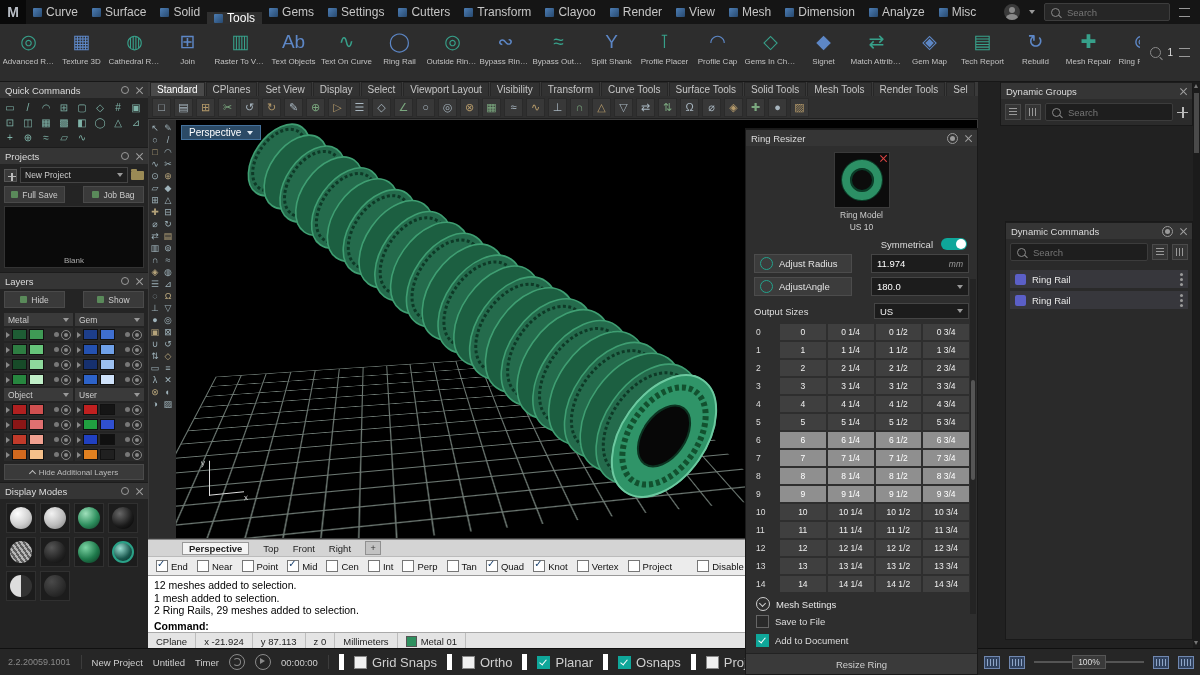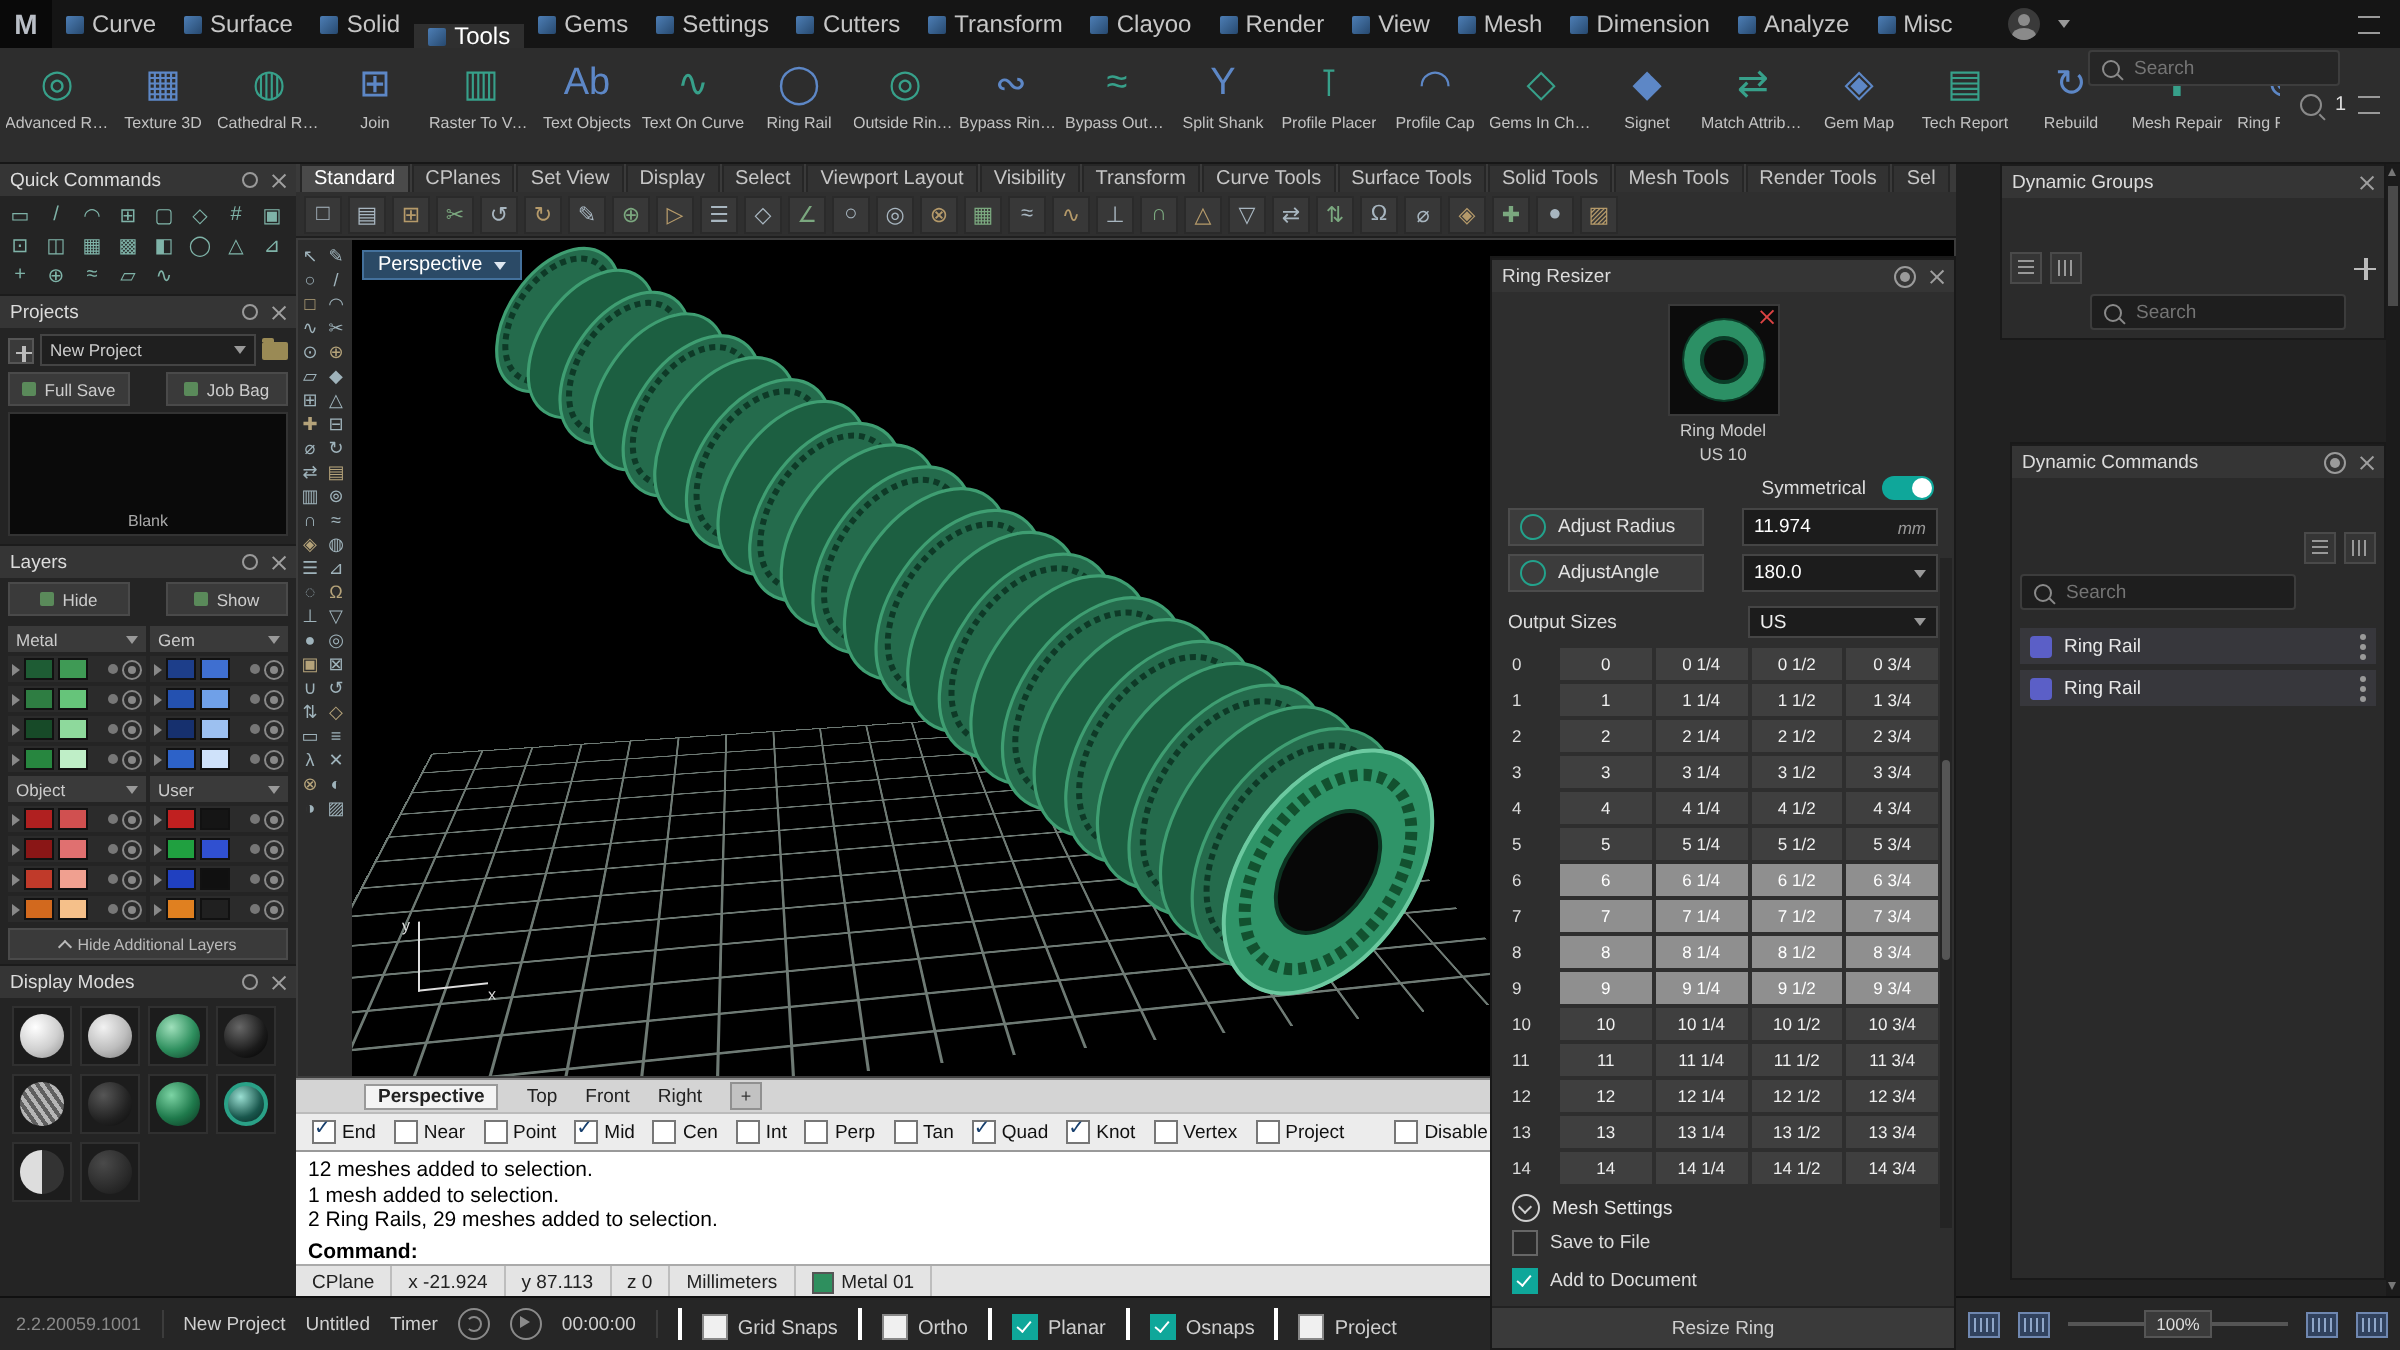--- a/index.html
+++ b/index.html
@@ -12,21 +12,21 @@
   .logo{width:26px;height:24px;background:#090909;color:#b9bec6;font-weight:bold;font-size:14px;display:flex;align-items:center;justify-content:center;}
   #menu-items{display:flex;height:24px;}
   .mi{padding:0 7px;font-size:12px;color:#c6c6c6;display:flex;align-items:center;gap:4px;cursor:default;}
   .mi::before{content:"";width:9px;height:9px;border-radius:1px;background:linear-gradient(135deg,#4d7eb5,#27496f);}
   .mi.active{background:#2f2f2f;color:#fff;margin-top:12px;}
   .mb-right{margin-left:auto;display:flex;align-items:center;gap:9px;padding-right:10px;}
   .avatar{width:16px;height:16px;border-radius:50%;background:#3a3a3a;position:relative;overflow:hidden;}
   .avatar::before{content:"";position:absolute;left:5px;top:3px;width:6px;height:6px;border-radius:50%;background:#8a8a8a;}
   .avatar::after{content:"";position:absolute;left:2px;top:10px;width:12px;height:8px;border-radius:50%;background:#8a8a8a;}
   .caret{width:0;height:0;border-left:3px solid transparent;border-right:3px solid transparent;border-top:4px solid #999;}
-  .searchbox{display:flex;align-items:center;gap:5px;background:#262626;border:1px solid #3d3d3d;border-radius:2px;height:16px;padding:0 6px;width:112px;margin-top:44px;}
+  .searchbox{display:flex;align-items:center;gap:5px;background:#262626;border:1px solid #3d3d3d;border-radius:2px;height:16px;padding:0 6px;width:112px;}
   .searchbox input{background:transparent;border:none;outline:none;color:#bbb;font-size:9.5px;width:100%;font-family:inherit;}
   .mag{width:7px;height:7px;border:1.2px solid #8a8a8a;border-radius:50%;position:relative;flex:none;}
   .mag::after{content:"";position:absolute;width:4px;height:1.2px;background:#8a8a8a;transform:rotate(45deg);right:-3px;bottom:-2px;}
   .mb-icon{width:11px;height:7px;border-top:1.5px solid #999;border-bottom:1.5px solid #999;}
 
   
   #toolbar{position:absolute;left:0;top:24px;width:1200px;height:57px;background:#2d2d2d;border-bottom:1px solid #171717;display:flex;z-index:9;}
   #toolbar-items{display:flex;flex:1;overflow:hidden;padding:2px 0 0 2px;}
   .tbi{width:53px;flex:none;display:flex;flex-direction:column;align-items:center;padding-top:2px;gap:2px;cursor:default;}
   .tbic{width:27px;height:27px;display:flex;align-items:center;justify-content:center;font-size:19px;color:#37a08a;}
@@ -197,21 +197,21 @@
 
   
   #bottombar{position:absolute;left:0;top:648px;width:1200px;height:27px;background:#262626;border-top:1px solid #101010;display:flex;align-items:center;gap:10px;padding-left:8px;z-index:6;box-sizing:border-box;}
   .bb-ver{font-size:9px;color:#8a8a8a;}
   .bb-txt,.bb-time{font-size:9.5px;color:#cfcfcf;}
   .vsep{width:1px;height:14px;background:#3c3c3c;}
   .cir{width:14px;height:14px;border:1.2px solid #8a8a8a;border-radius:50%;position:relative;flex:none;}
   .cir.reset::after{content:"";position:absolute;inset:3px;border:1.2px solid #8a8a8a;border-radius:50%;border-left-color:transparent;}
   .cir.play::after{content:"";position:absolute;left:4.5px;top:3px;border-top:3.5px solid transparent;border-bottom:3.5px solid transparent;border-left:5px solid #8a8a8a;}
   #bb-toggles{display:flex;align-items:center;height:100%;}
-  .bbt{display:flex;align-items:flex-end;gap:5px;padding:0 10px;border-left:2px solid #ffffff;font-size:10px;color:#cfcfcf;height:16px;}
+  .bbt{display:flex;align-items:center;gap:5px;padding:0 10px;border-left:5px solid #ffffff;font-size:13px;color:#cfcfcf;height:16px;}
   .bbcb{width:11px;height:11px;background:#f0f0f0;border:1px solid #888;position:relative;flex:none;}
   .bbcb.on{background:#0fa79a;border-color:#0fa79a;}
   .bbcb.on::after{content:"";position:absolute;left:3px;top:1px;width:3px;height:6px;border-right:1.5px solid #fff;border-bottom:1.5px solid #fff;transform:rotate(40deg);}
   .bb-right{position:absolute;left:984px;right:6px;display:flex;align-items:center;gap:9px;}
   .bbic{width:14px;height:11px;border:1.2px solid #6f87b0;background:#31425e;position:relative;flex:none;}
   .bbic::after{content:"";position:absolute;inset:2px;background:repeating-linear-gradient(90deg,#8fa6c8 0 1px,transparent 1px 3px);}
   .zoom{flex:1;position:relative;height:14px;display:flex;align-items:center;}
   .ztrack{position:absolute;left:0;right:0;top:6px;height:1.5px;background:#555;}
   .zpill{position:relative;margin:0 auto;background:#3a3a3a;border:1px solid #555;font-size:8.5px;color:#ddd;padding:0 5px;height:12px;display:flex;align-items:center;}
 </style>

